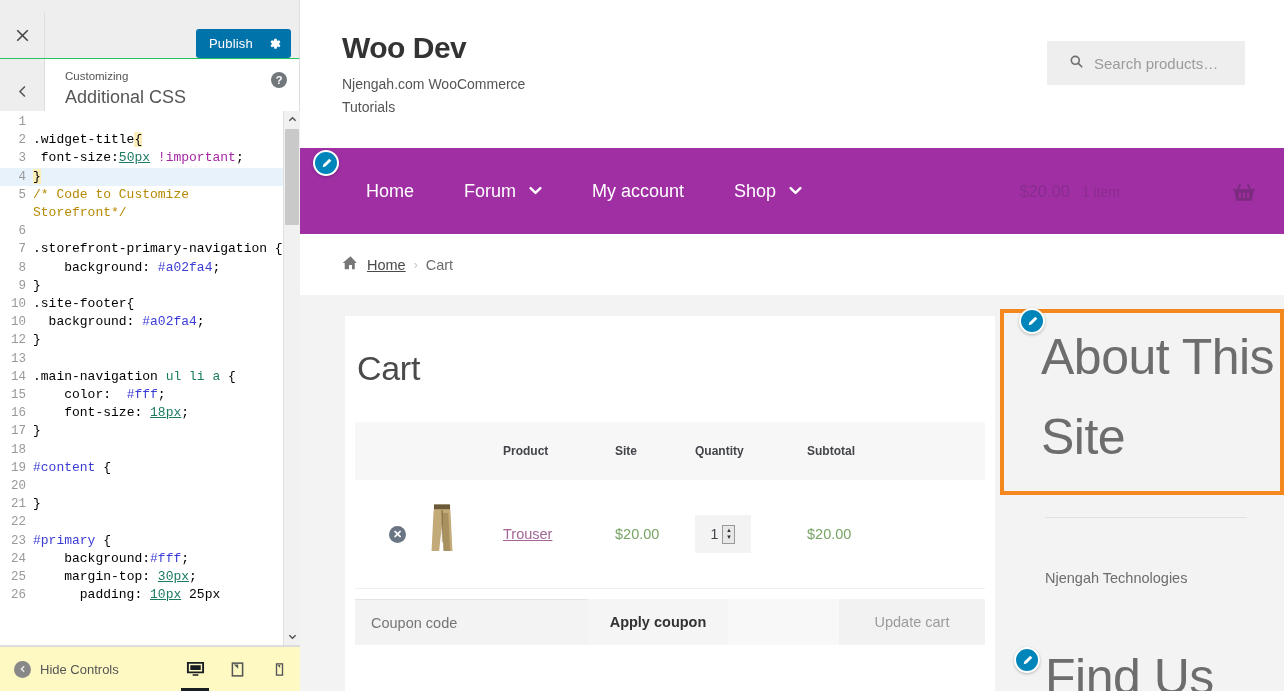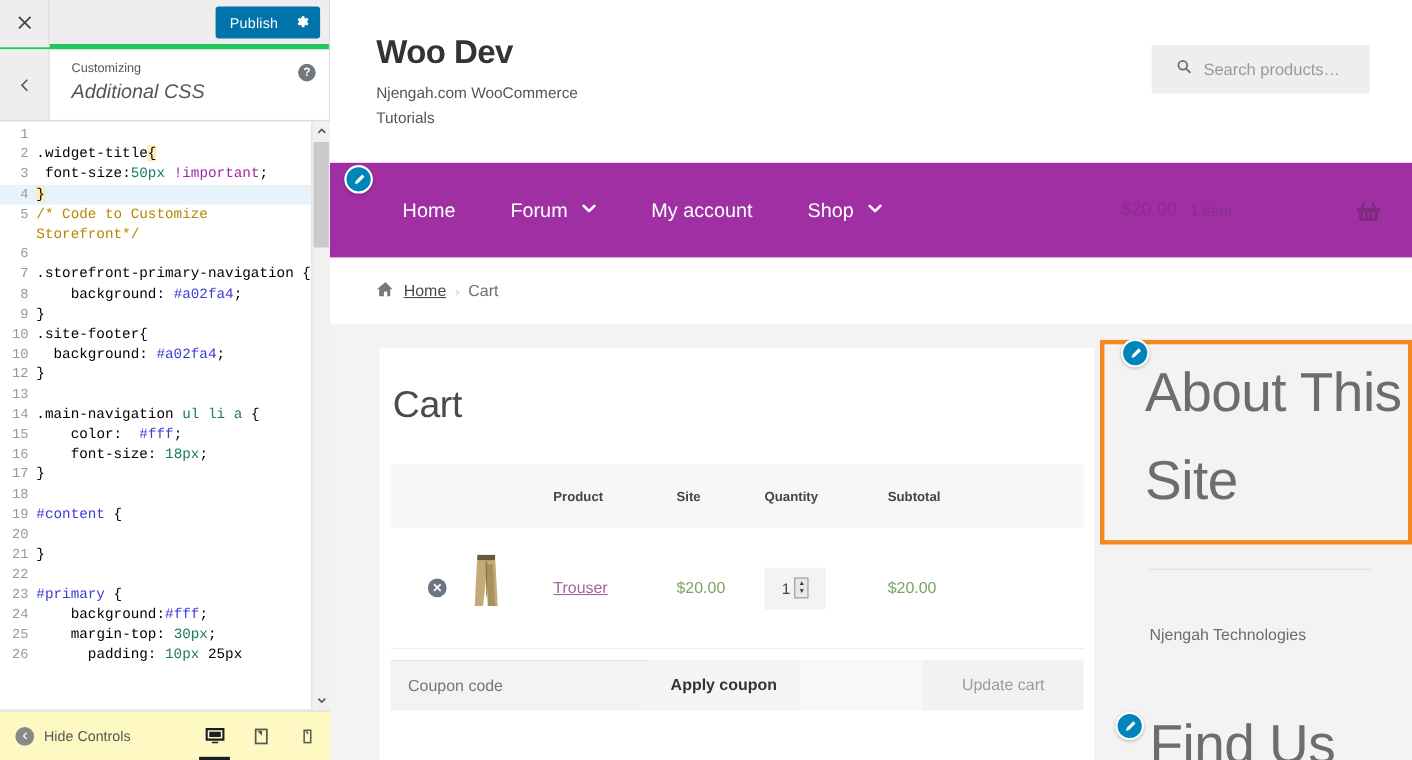--- a/index.html
+++ b/index.html
@@ -13,23 +13,23 @@
 
   
   #customizer {
     position: absolute; left: 0; top: 0;
     width: 300px; height: 691px;
     background: #eee;
     border-right: 1px solid #ddd;
     z-index: 30;
   }
   .cz-header {
-    height: 45px; background: #eee;
-    border-bottom: 5px solid #22c55e;
-    display: flex; align-items: center;
+    height: 59px; background: #eee;
+    border-bottom: 1px solid #22c55e;
+    display: flex; align-items: flex-end;
     position: relative;
   }
   .cz-close {
     width: 45px; height: 45px;
     display: flex; align-items: center; justify-content: center;
     background: #eee; border-right: 1px solid #ddd;
     cursor: pointer; color: #444; font-size: 19px; line-height: 1;
   }
   .cz-publish-wrap {
     margin-left: auto; margin-right: 8px;
@@ -54,21 +54,21 @@
     position: relative;
   }
   .cz-back {
     width: 45px; background: #eee;
     border-right: 1px solid #ddd;
     display: flex; align-items: center; justify-content: center;
     color: #555; font-size: 17px; cursor: pointer;
   }
   .cz-titles { padding: 9px 0 0 20px; flex: 1; }
   .cz-sup { font-size: 11.5px; color: #555; line-height: 16px; }
-  .cz-title { font-size: 18px; color: #555; font-weight: 400; line-height: 26px; font-style: italic; }
+  .cz-title { font-size: 18px; color: #555; font-weight: 400; line-height: 26px; }
   .cz-help {
     position: absolute; right: 12px; top: 13px;
     width: 16px; height: 16px; border-radius: 50%;
     background: #72777c; color: #fff;
     font-size: 11px; font-weight: bold;
     display: flex; align-items: center; justify-content: center;
     cursor: pointer;
   }
 
   
@@ -86,21 +86,21 @@
   }
   .code-row.hl { background: #e8f2fb; }
   .ln {
     width: 33px; min-width: 33px; text-align: right;
     color: #999; padding-right: 7px;
     font-family: "Liberation Mono", monospace;
     font-size: 12.5px; user-select: none;
   }
   .code-txt { flex: 1; white-space: pre-wrap; word-break: break-word;
               color: #000; padding-right: 16px; }
-  .t-num   { color: #1a7a62; }
+  .t-num   { color: #1a7a62; text-decoration: underline; }
   .t-imp   { color: #a626a4; }
   .t-brace { background: #fbeeb8; }
   .t-cmt   { color: #b58900; }
   .t-hash  { color: #3b3bd6; }
   .t-id    { color: #3b3bd6; }
   .t-tag   { color: #1a7a62; }
 
   .cz-scrollbar {
     position: absolute; right: 0; top: 0; width: 17px; height: 100%;
     background: #f1f1f1; border-left: 1px solid #e0e0e0;

